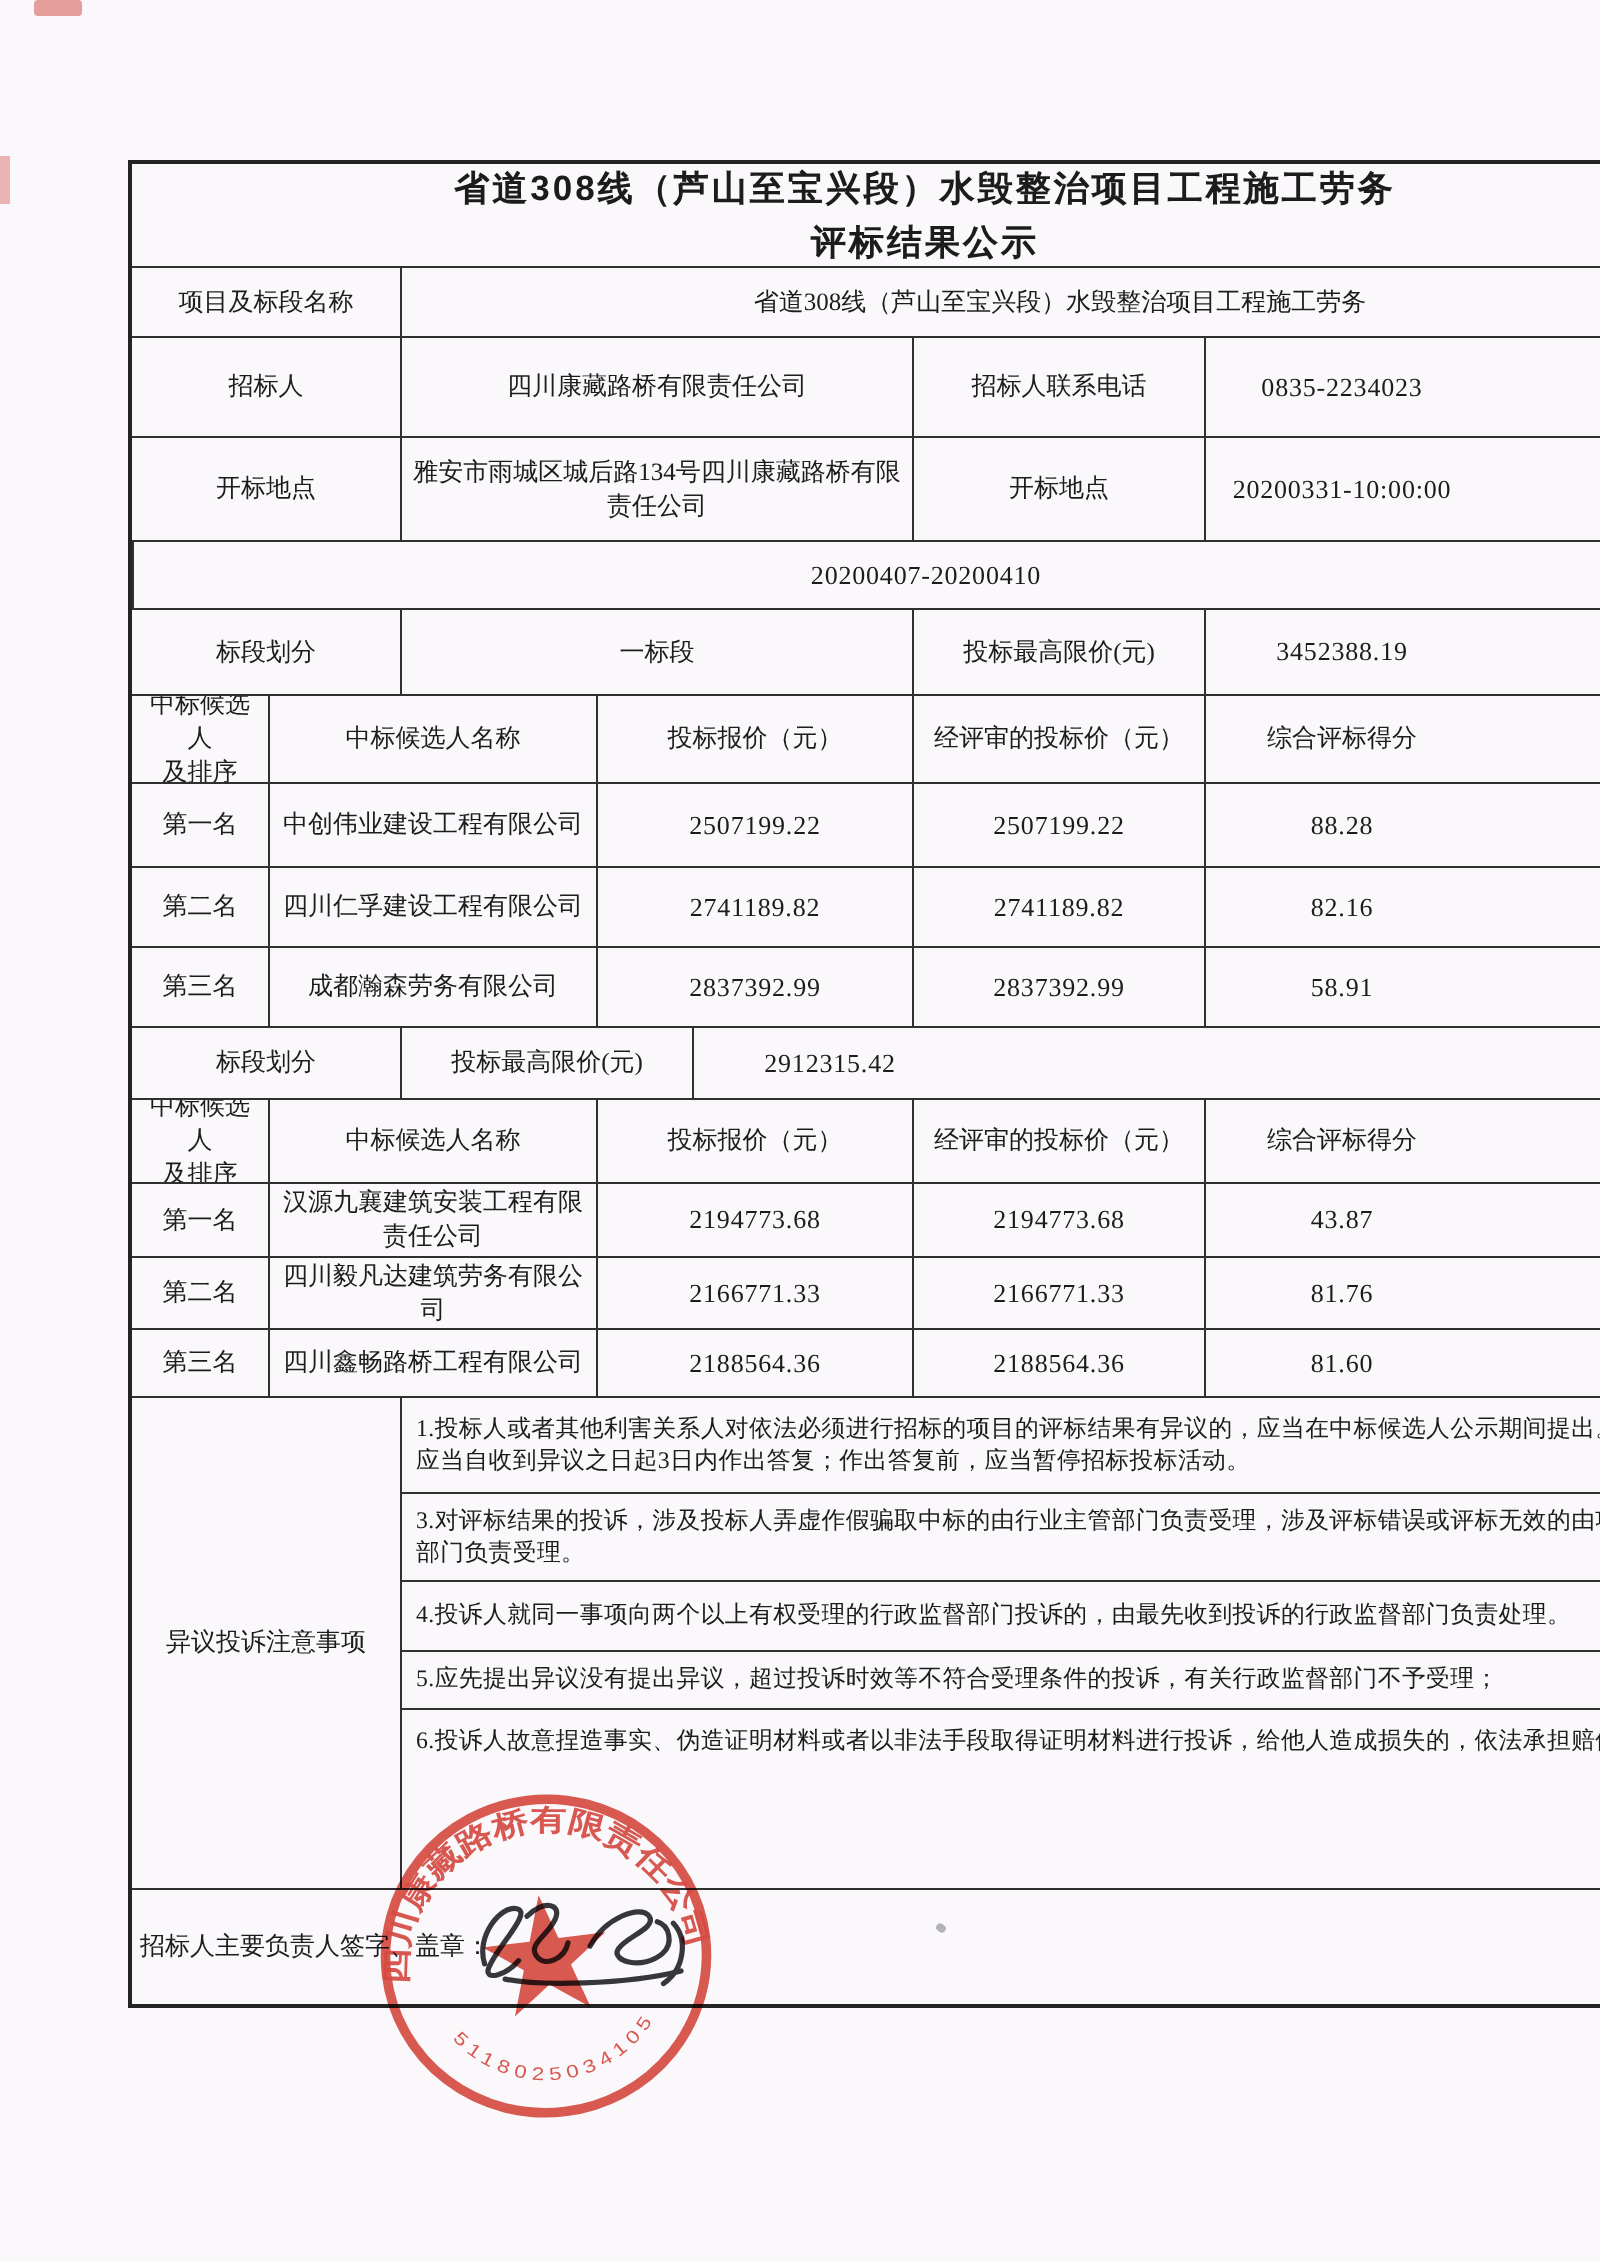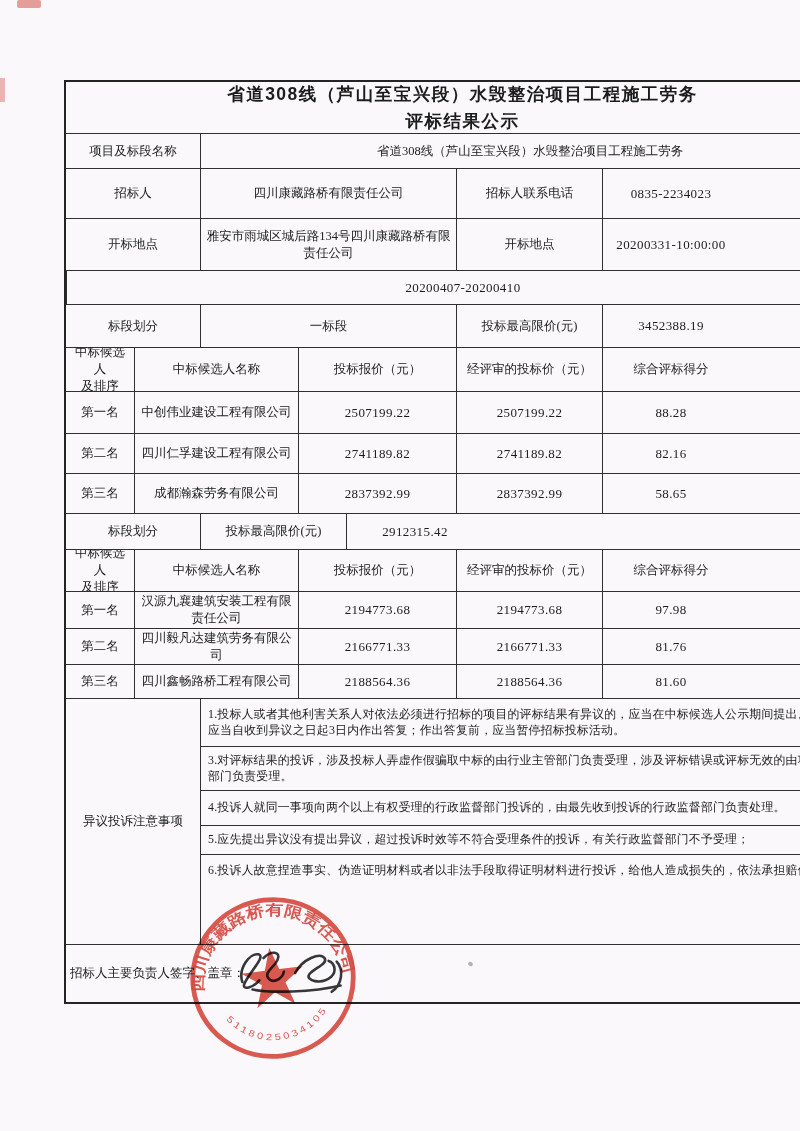--- a/index.html
+++ b/index.html
@@ -120,21 +120,21 @@
     <div class="td w164">四川仁孚建设工程有限公司</div>
     <div class="td w158 num">2741189.82</div>
     <div class="td w146 num">2741189.82</div>
     <div class="td w137 num">82.16</div>
   </div>
   <div class="tr" style="height:40px">
     <div class="td cfirst w68">第三名</div>
     <div class="td w164">成都瀚森劳务有限公司</div>
     <div class="td w158 num">2837392.99</div>
     <div class="td w146 num">2837392.99</div>
-    <div class="td w137 num">58.65</div>
+    <div class="td w137 num">58.91</div>
   </div>
 
   <div class="tr" style="height:36px">
     <div class="td cfirst w134 bold">标段划分</div>
     <div class="td w146 bold">投标最高限价(元)</div>
     <div class="td w137 num bold">2912315.42</div>
   </div>
 
   <div class="tr" style="height:42px">
     <div class="td cfirst w68" style="flex-direction:column">
@@ -145,21 +145,21 @@
     <div class="td w158">投标报价（元）</div>
     <div class="td w146">经评审的投标价（元）</div>
     <div class="td w137">综合评标得分</div>
   </div>
 
   <div class="tr" style="height:37px">
     <div class="td cfirst w68">第一名</div>
     <div class="td w164">汉源九襄建筑安装工程有限责任公司</div>
     <div class="td w158 num">2194773.68</div>
     <div class="td w146 num">2194773.68</div>
-    <div class="td w137 num">97.98</div>
+    <div class="td w137 num">43.87</div>
   </div>
   <div class="tr" style="height:36px">
     <div class="td cfirst w68">第二名</div>
     <div class="td w164">四川毅凡达建筑劳务有限公司</div>
     <div class="td w158 num">2166771.33</div>
     <div class="td w146 num">2166771.33</div>
     <div class="td w137 num">81.76</div>
   </div>
   <div class="tr" style="height:34px">
     <div class="td cfirst w68">第三名</div>

